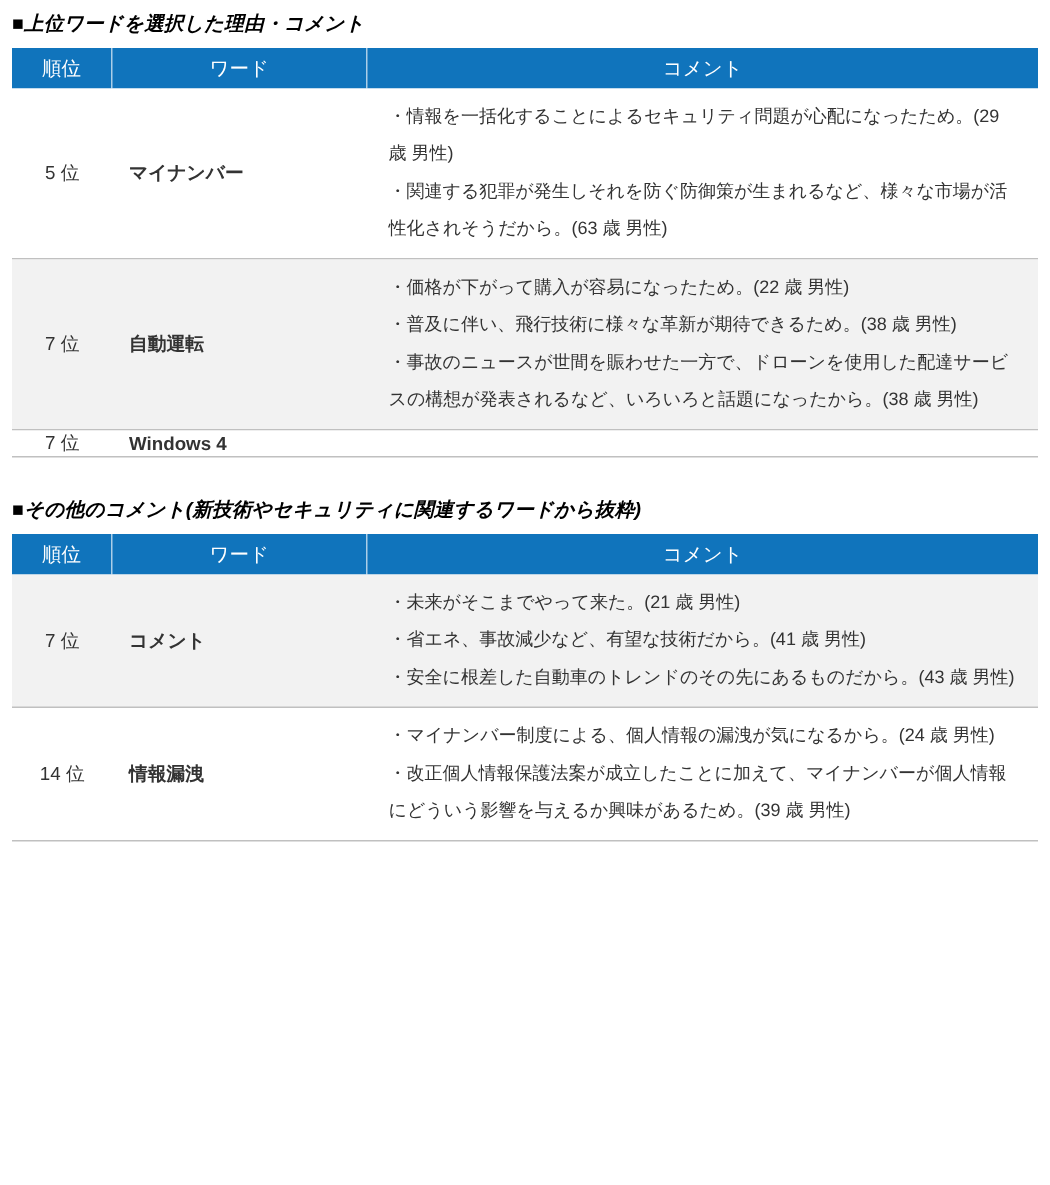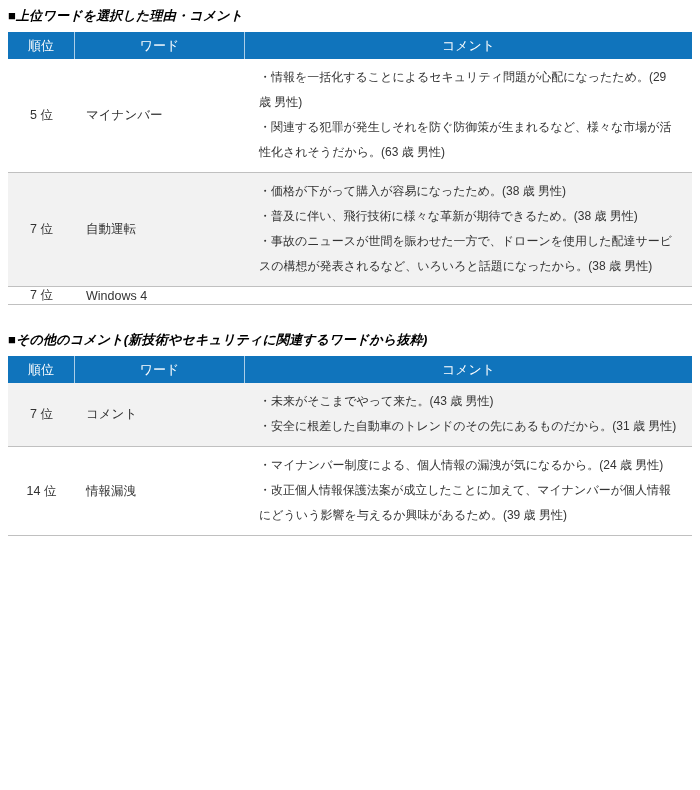--- a/index.html
+++ b/index.html
@@ -51,20 +51,21 @@
     border-bottom:1px solid var(--border);
   }
   .tr.striped{background:var(--row-stripe);}
   .td{font-size:12.5px;}
   .td.col-rank{
     display:flex;align-items:center;justify-content:center;
   }
   .td.col-word{
     display:flex;align-items:center;
     padding-left:11px;
+    font-weight:bold;
   }
   .td.col-comment{
     padding:6px 14px 7px 14px;
   }
   .comment{
     line-height:25px;
     font-size:12px;
     color:var(--text);
     text-align:left;
   }
@@ -88,21 +89,21 @@
             <div class="td col-word">マイナンバー</div>
             <div class="td col-comment">
               <p class="comment">・情報を一括化することによるセキュリティ問題が心配になったため。(29 歳 男性)</p>
               <p class="comment">・関連する犯罪が発生しそれを防ぐ防御策が生まれるなど、様々な市場が活性化されそうだから。(63 歳 男性)</p>
             </div>
           </div>
           <div class="tr striped">
             <div class="td col-rank">7 位</div>
             <div class="td col-word">自動運転</div>
             <div class="td col-comment">
-              <p class="comment">・価格が下がって購入が容易になったため。(38 歳 男性)</p>
+              <p class="comment">・価格が下がって購入が容易になったため。(22 歳 男性)</p>
               <p class="comment">・普及に伴い、飛行技術に様々な革新が期待できるため。(38 歳 男性)</p>
               <p class="comment">・事故のニュースが世間を賑わせた一方で、ドローンを使用した配達サービスの構想が発表されるなど、いろいろと話題になったから。(38 歳 男性)</p>
             </div>
           </div>
           <div class="tr">
             <div class="td col-rank">7 位</div>
             <div class="td col-word">Windows 4</div>
           </div>
         </div>
     </div>
@@ -114,22 +115,23 @@
       <div class="thead">
         <div class="th col-rank">順位</div>
         <div class="th col-word">ワード</div>
         <div class="th col-comment">コメント</div>
       </div>
       <div class="tbody">
           <div class="tr striped">
             <div class="td col-rank">7 位</div>
             <div class="td col-word">コメント</div>
             <div class="td col-comment">
-              <p class="comment">・未来がそこまでやって来た。(43 歳 男性)</p>
-              <p class="comment">・安全に根差した自動車のトレンドのその先にあるものだから。(31 歳 男性)</p>
+              <p class="comment">・未来がそこまでやって来た。(21 歳 男性)</p>
+              <p class="comment">・省エネ、事故減少など、有望な技術だから。(41 歳 男性)</p>
+              <p class="comment">・安全に根差した自動車のトレンドのその先にあるものだから。(43 歳 男性)</p>
             </div>
           </div>
           <div class="tr">
             <div class="td col-rank">14 位</div>
             <div class="td col-word">情報漏洩</div>
             <div class="td col-comment">
               <p class="comment">・マイナンバー制度による、個人情報の漏洩が気になるから。(24 歳 男性)</p>
               <p class="comment">・改正個人情報保護法案が成立したことに加えて、マイナンバーが個人情報にどういう影響を与えるか興味があるため。(39 歳 男性)</p>
             </div>
           </div>

